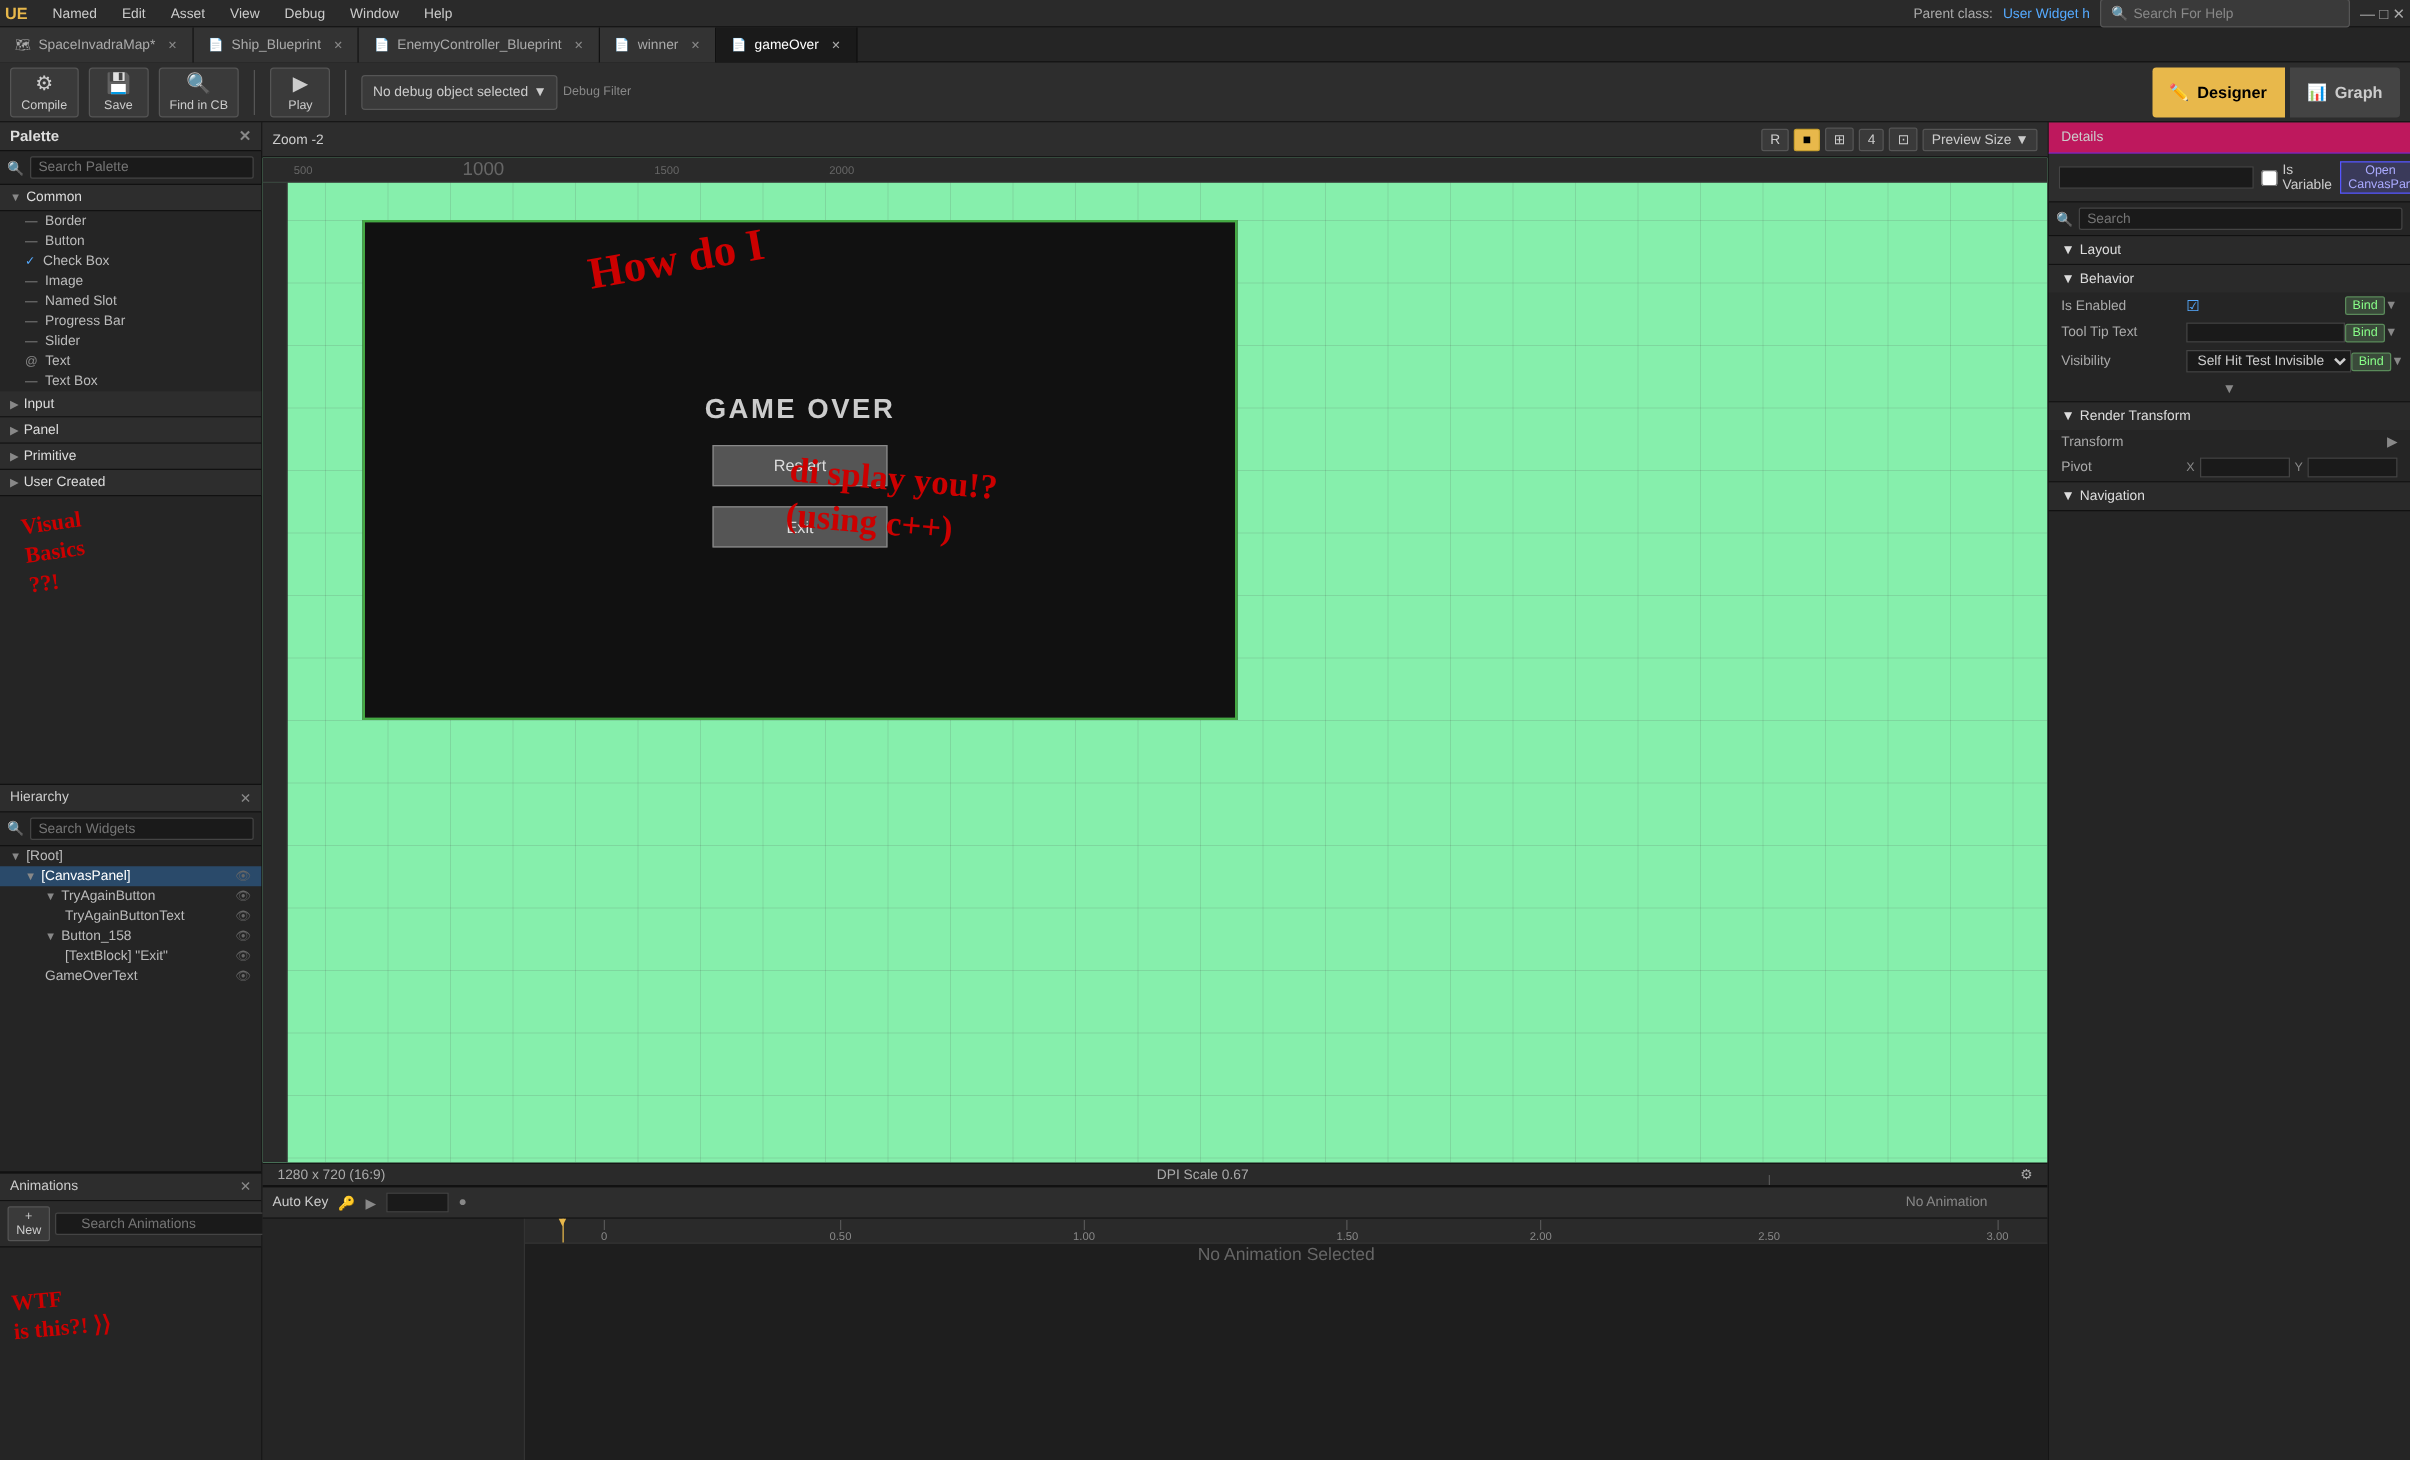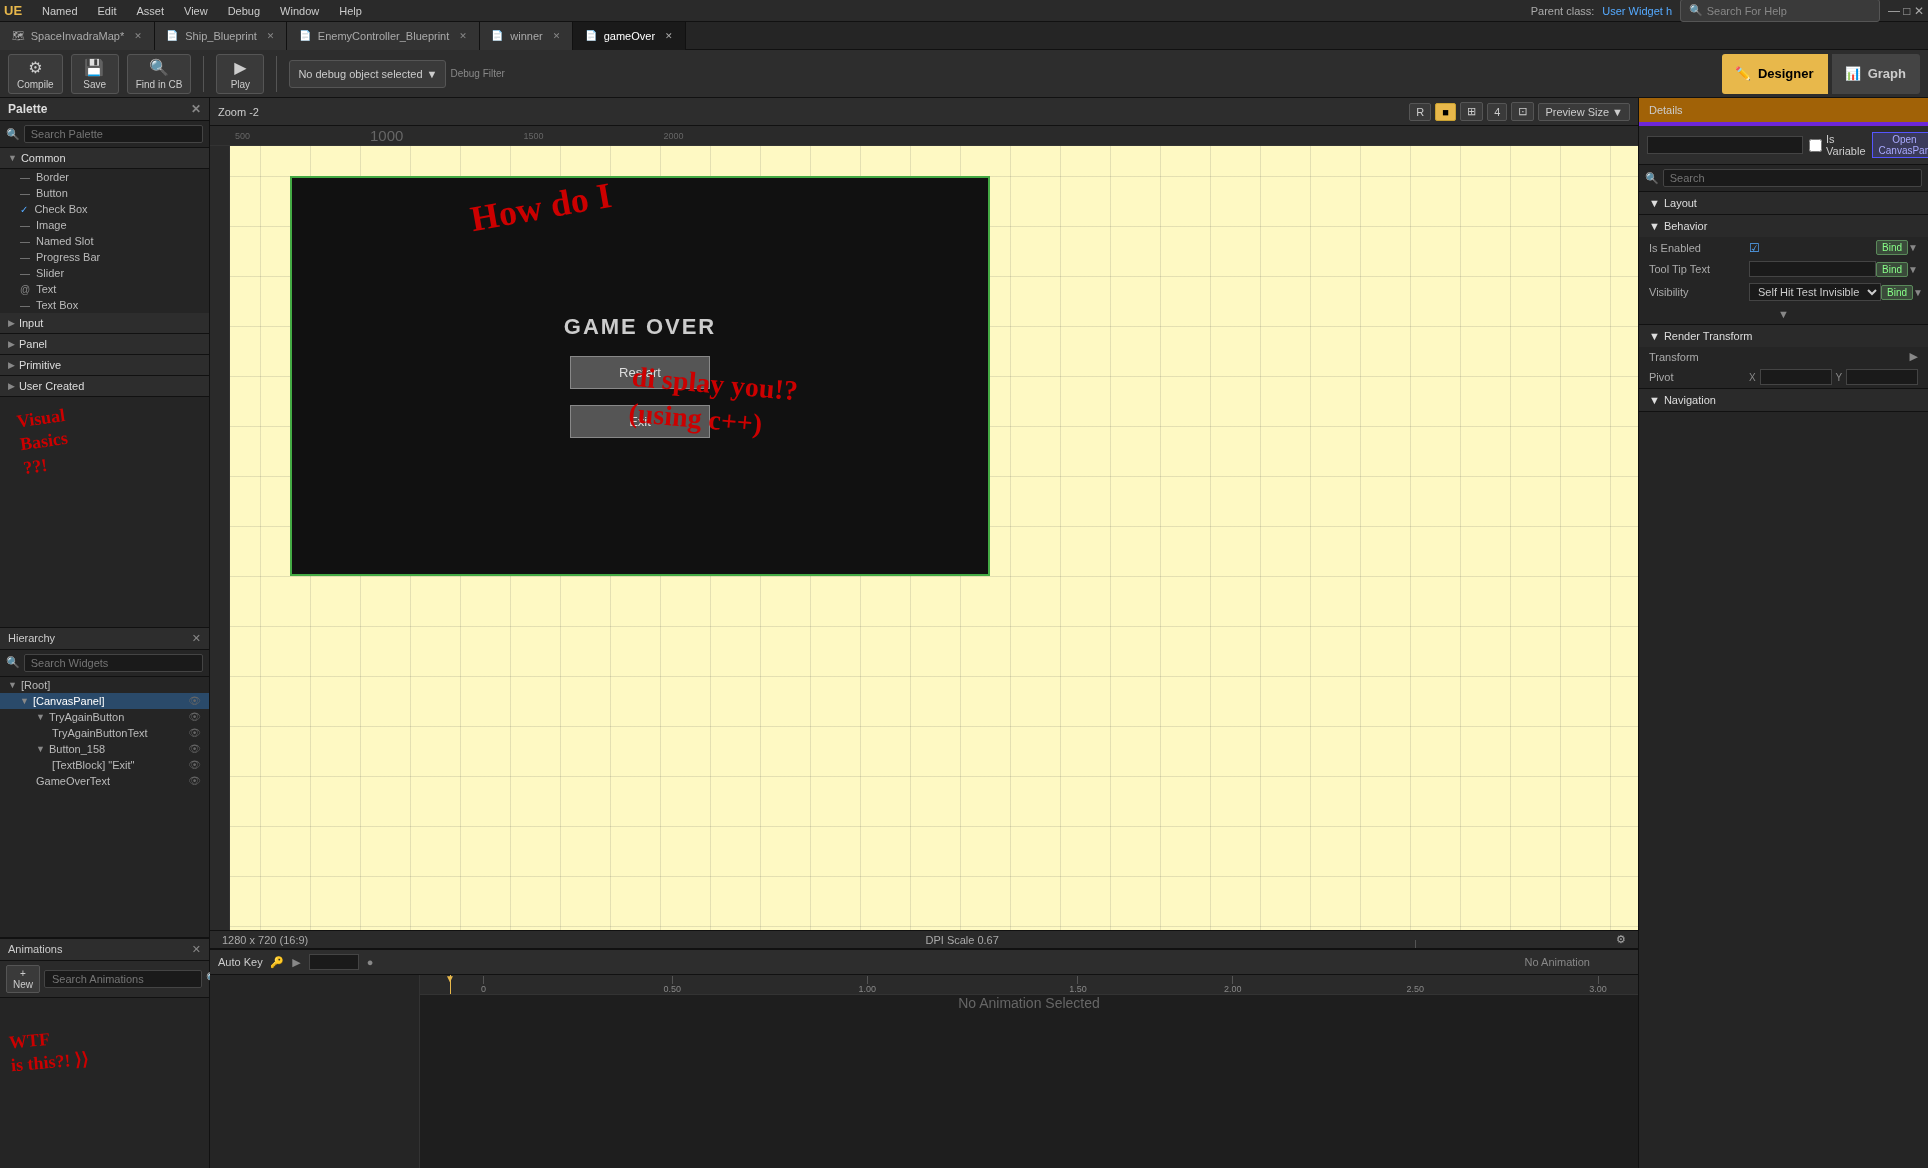--- a/index.html
+++ b/index.html
@@ -136,42 +136,42 @@
     #animations-toolbar {
       display: flex; align-items: center; gap: 4px; padding: 4px 6px; border-bottom: 1px solid #111;
       background: #2a2a2a;
     }
     .anim-btn {
       background: #3a3a3a; border: 1px solid #555; color: #ccc;
       padding: 2px 6px; font-size: 10px; cursor: pointer; border-radius: 2px;
     }
     #animations-search {
       flex: 1; background: #1a1a1a; border: 1px solid #444; color: #ccc;
-      padding: 2px 7px; font-size: 11px; border-radius: 2px;
+      padding: 2px 20px; font-size: 11px; border-radius: 2px;
     }
     #animations-content {
       flex: 1; display: flex; flex-direction: column; overflow: hidden;
     }
 
     
     #center-area {
       flex: 1; background: #2a2a2a; display: flex; flex-direction: column; position: relative;
     }
     #canvas-toolbar {
       display: flex; align-items: center; padding: 4px 8px; background: #2d2d2d;
       border-bottom: 1px solid #111; gap: 8px;
     }
     #zoom-label { color: #ccc; font-size: 11px; }
     .canvas-tool-btn {
       background: #3a3a3a; border: 1px solid #555; color: #ccc;
       padding: 2px 6px; font-size: 11px; cursor: pointer; border-radius: 2px;
     }
     .canvas-area {
       flex: 1; position: relative; overflow: hidden;
-      background: #fef9c3;
+      background: #86efac;
       text-decoration: underline;
     }
     .grid-canvas {
       position: absolute; top: 0; left: 0; right: 0; bottom: 0;
       background-image: 
         linear-gradient(rgba(80,80,80,0.15) 1px, transparent 1px),
         linear-gradient(90deg, rgba(80,80,80,0.15) 1px, transparent 1px);
       background-size: 50px 50px;
     }
     #canvas-ruler-top {
@@ -248,21 +248,21 @@
       display: flex; align-items: center; justify-content: center;
       flex: 1; color: #666; font-size: 14px;
     }
 
     
     #details-panel {
       width: 290px; background: #252525; border-left: 1px solid #111;
       display: flex; flex-direction: column;
     }
     #details-header {
-      padding: 6px 10px; background: #a16207; border-bottom: 4px solid #6d28d9;
+      padding: 6px 10px; background: #be185d; border-bottom: 1px solid #6d28d9;
       display: flex; align-items: flex-start; gap: 8px;
     }
     #details-name-input {
       background: #1a1a1a; border: 1px solid #444; color: #ccc;
       padding: 2px 6px; font-size: 11px; flex: 1;
     }
     .is-variable-check { display: flex; align-items: center; gap: 4px; font-size: 11px; color: #ccc; }
     .details-search {
       display: flex; align-items: center; padding: 4px 6px; border-bottom: 1px solid #111;
     }

